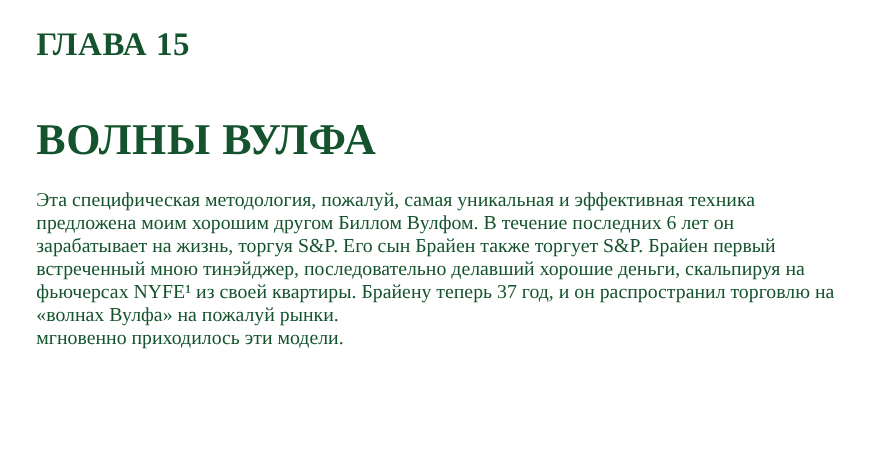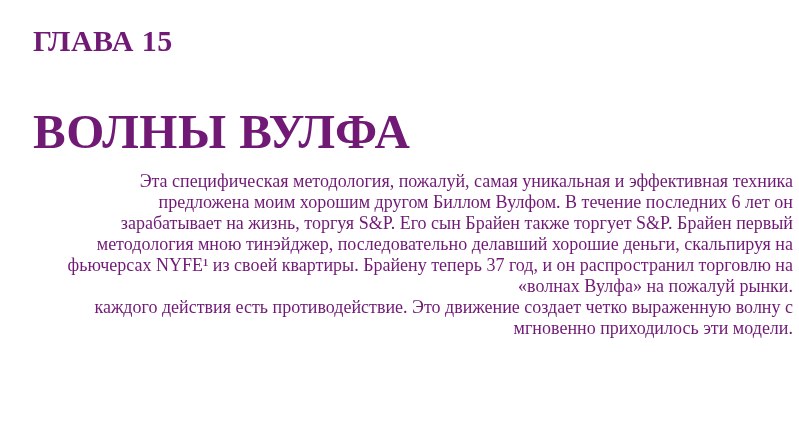--- a/index.html
+++ b/index.html
@@ -6,79 +6,77 @@
     margin: 0;
     padding: 0;
     background: #ffffff;
   }
   .page {
     position: relative;
     width: 799px;
     height: 423px;
     background: #ffffff;
     overflow: hidden;
-    color: #701a75;
+    color: #14532d;
     font-family: "Liberation Serif", "DejaVu Serif", serif;
   }
   .chapter {
     position: absolute;
     left: 33px;
     top: 26px;
     margin: 0;
     font-family: "Liberation Serif", "DejaVu Serif", serif;
     font-size: 30px;
     font-weight: bold;
     line-height: 1;
     letter-spacing: 0.5px;
     white-space: nowrap;
   }
   .title {
     position: absolute;
     left: 33px;
     top: 107px;
     margin: 0;
     font-family: "Liberation Serif", "DejaVu Serif", serif;
-    font-size: 49px;
+    font-size: 40px;
     font-weight: bold;
     line-height: 1;
     letter-spacing: 0.5px;
     white-space: nowrap;
   }
   .content {
     position: absolute;
     left: 33px;
     top: 171px;
     width: 760px;
     font-size: 18px;
   }
   .para {
     margin: 0;
     padding: 0;
-    text-align: right;
   }
   .line {
     display: block;
     height: 21px;
     line-height: 21px;
     white-space: pre;
   }
 </style>
 </head>
 <body>
 
 <div class="page">
   <h1 class="chapter">ГЛАВА 15</h1>
   <h2 class="title">ВОЛНЫ ВУЛФА</h2>
   <div class="content">
       <p class="para">
         <span class="line">Эта специфическая методология, пожалуй, самая уникальная и эффективная техника</span>
         <span class="line">предложена моим хорошим другом Биллом Вулфом. В течение последних 6 лет он</span>
         <span class="line">зарабатывает на жизнь, торгуя S&amp;P. Его сын Брайен также торгует S&amp;P. Брайен первый</span>
-        <span class="line">методология мною тинэйджер, последовательно делавший хорошие деньги, скальпируя на</span>
+        <span class="line">встреченный мною тинэйджер, последовательно делавший хорошие деньги, скальпируя на</span>
         <span class="line">фьючерсах NYFE¹ из своей квартиры. Брайену теперь 37 год, и он распространил торговлю на</span>
         <span class="line">«волнах Вулфа» на пожалуй рынки.</span>
       </p>
       <p class="para">
-        <span class="line">каждого действия есть противодействие. Это движение создает четко выраженную волну с</span>
         <span class="line">мгновенно приходилось эти модели.</span>
       </p>
     </div>
 </div>
 
 </body></html>

